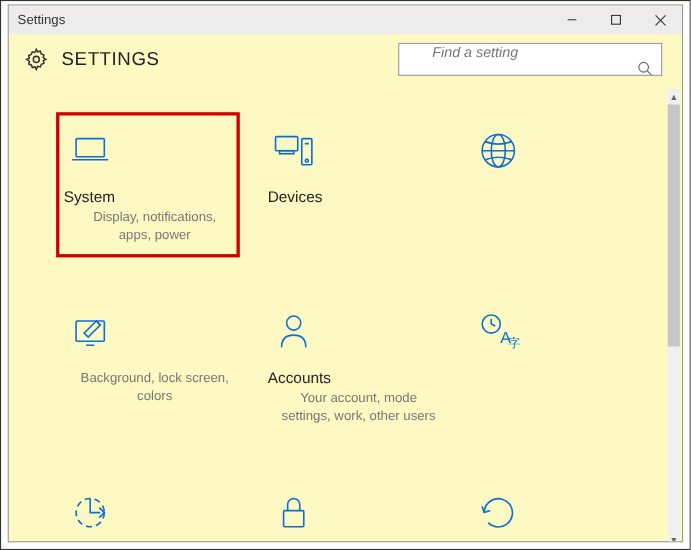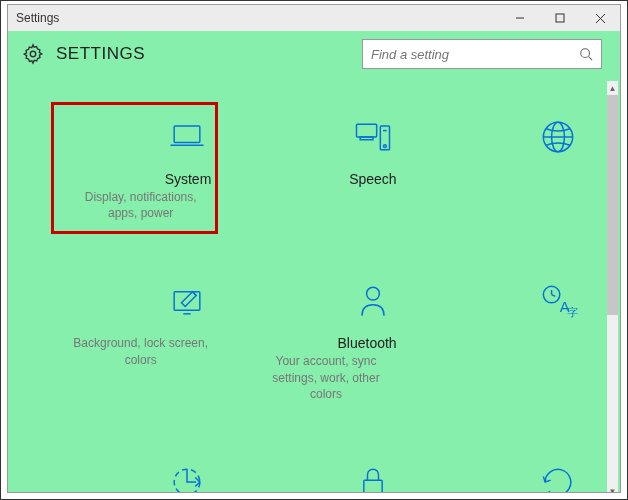--- a/index.html
+++ b/index.html
@@ -1,38 +1,38 @@
 <!DOCTYPE html>
 <html><head>
 <meta charset="utf-8">
 <style>
   * { box-sizing: border-box; margin: 0; padding: 0; }
   body { font-family: "Segoe UI", -apple-system, sans-serif; background: #fff; }
   .outer { width: 628px; height: 500px; border: 1px solid #333; position: relative; background: #fff; }
-  .window { position: absolute; left: 6px; top: 3px; right: 6px; bottom: 6px; background: #86efac; border: 1px solid #999; overflow: hidden; }
+  .window { position: absolute; left: 6px; top: 3px; right: 6px; bottom: 6px; background: #fef9c3; border: 1px solid #999; overflow: hidden; }
   .titlebar { display: flex; justify-content: space-between; align-items: center; height: 26px; padding-left: 8px; background: #edecec; }
   .titletext { font-size: 12px; color: #333; }
   .winctrls { display: flex; }
   .winbtn { width: 40px; height: 26px; display: flex; align-items: center; justify-content: center; font-size: 13px; color: #333; }
   .winbtn svg { stroke: #333; }
   .header { display: flex; align-items: center; justify-content: space-between; padding: 8px 18px 12px 14px; }
   .header-left { display: flex; align-items: center; gap: 12px; }
   .gear { width: 22px; height: 22px; color: #333; }
   .htitle { font-size: 17px; font-weight: 500; letter-spacing: 0.5px; color: #222; }
-  .search { width: 240px; height: 30px; border: 1px solid #999; background: #fff; display: flex; align-items: center; padding: 0 8px; justify-content: space-between; }
+  .search { width: 240px; height: 30px; border: 1px solid #999; background: #fff; display: flex; align-items: flex-end; padding: 0 8px; justify-content: space-between; flex-direction: column; }
   .search input { border: none; outline: none; font-size: 13px; font-style: italic; color: #777; width: 200px; background: transparent; }
   .search-icon { width: 14px; height: 14px; color: #666; }
   .content { position: relative; padding: 22px 32px 0 44px; height: calc(100% - 70px); overflow: hidden; }
   .scrollbar { position: absolute; right: 2px; top: 0; width: 11px; height: 100%; background: #f0f0f0; }
   .scrollthumb { position: absolute; left: 0; top: 14px; width: 11px; height: 220px; background: #c6c6c6; }
   .scrollarrow { position: absolute; left: 0; width: 11px; height: 14px; display: flex; align-items: center; justify-content: center; font-size: 8px; color: #666; }
   .scrollarrow.top { top: 0; }
   .scrollarrow.bot { bottom: 0; }
   .grid { display: grid; grid-template-columns: repeat(3, 1fr); column-gap: 20px; row-gap: 34px; }
-  .item { display: flex; flex-direction: column; align-items: flex-end; text-align: center; padding: 10px 6px 12px; position: relative; }
+  .item { display: flex; flex-direction: column; align-items: flex-start; text-align: center; padding: 10px 6px 12px; position: relative; }
   .item.hl { outline: 3px solid #cc0000; outline-offset: -2px; }
   .icon { width: 48px; height: 48px; display: flex; align-items: center; justify-content: center; margin-bottom: 10px; color: #0a6fd6; }
   .icon svg { stroke: #0a6fd6; fill: none; stroke-width: 1.6; }
   .ititle { font-size: 14px; color: #222; margin-bottom: 2px; }
   .idesc { font-size: 12px; color: #777; line-height: 1.35; max-width: 150px; margin-left: 12px; }
 </style>
 </head>
 <body>
 
 <div class="outer">
@@ -96,21 +96,21 @@
           <div class="item">
             <div class="icon">
               <svg viewBox="0 0 48 48" width="44" height="44">
                 <rect x="6" y="10" width="22" height="14" rx="1"></rect>
                 <rect x="10" y="24" width="14" height="3"></rect>
                 <rect x="32" y="12" width="10" height="26" rx="1"></rect>
                 <circle cx="37" cy="34" r="1.5"></circle>
                 <line x1="35" y1="17" x2="39" y2="17"></line>
               </svg>
             </div>
-            <div class="ititle">Speech</div>
+            <div class="ititle">Devices</div>
           </div>
           <div class="item">
             <div class="icon">
               <svg viewBox="0 0 48 48" width="44" height="44">
                 <circle cx="24" cy="24" r="16"></circle>
                 <ellipse cx="24" cy="24" rx="7" ry="16"></ellipse>
                 <line x1="8" y1="24" x2="40" y2="24"></line>
                 <path d="M11 15 Q24 20 37 15"></path>
                 <path d="M11 33 Q24 28 37 33"></path>
               </svg>
@@ -127,22 +127,22 @@
             </div>
             <div class="idesc">Background, lock screen, colors</div>
           </div>
           <div class="item">
             <div class="icon">
               <svg viewBox="0 0 48 48" width="44" height="44">
                 <circle cx="24" cy="16" r="7"></circle>
                 <path d="M12 40 Q12 28 24 28 Q36 28 36 40"></path>
               </svg>
             </div>
-            <div class="ititle">Bluetooth</div>
-            <div class="idesc">Your account, sync settings, work, other colors</div>
+            <div class="ititle">Accounts</div>
+            <div class="idesc">Your account, mode settings, work, other users</div>
           </div>
           <div class="item">
             <div class="icon">
               <svg viewBox="0 0 48 48" width="44" height="44">
                 <circle cx="17" cy="17" r="9"></circle>
                 <line x1="17" y1="12" x2="17" y2="17"></line>
                 <line x1="17" y1="17" x2="21" y2="19"></line>
                 <text x="26" y="36" font-size="16" fill="#0a6fd6" stroke="none" font-family="sans-serif">A</text>
                 <text x="34" y="40" font-size="12" fill="#0a6fd6" stroke="none" font-family="sans-serif">字</text>
               </svg>

